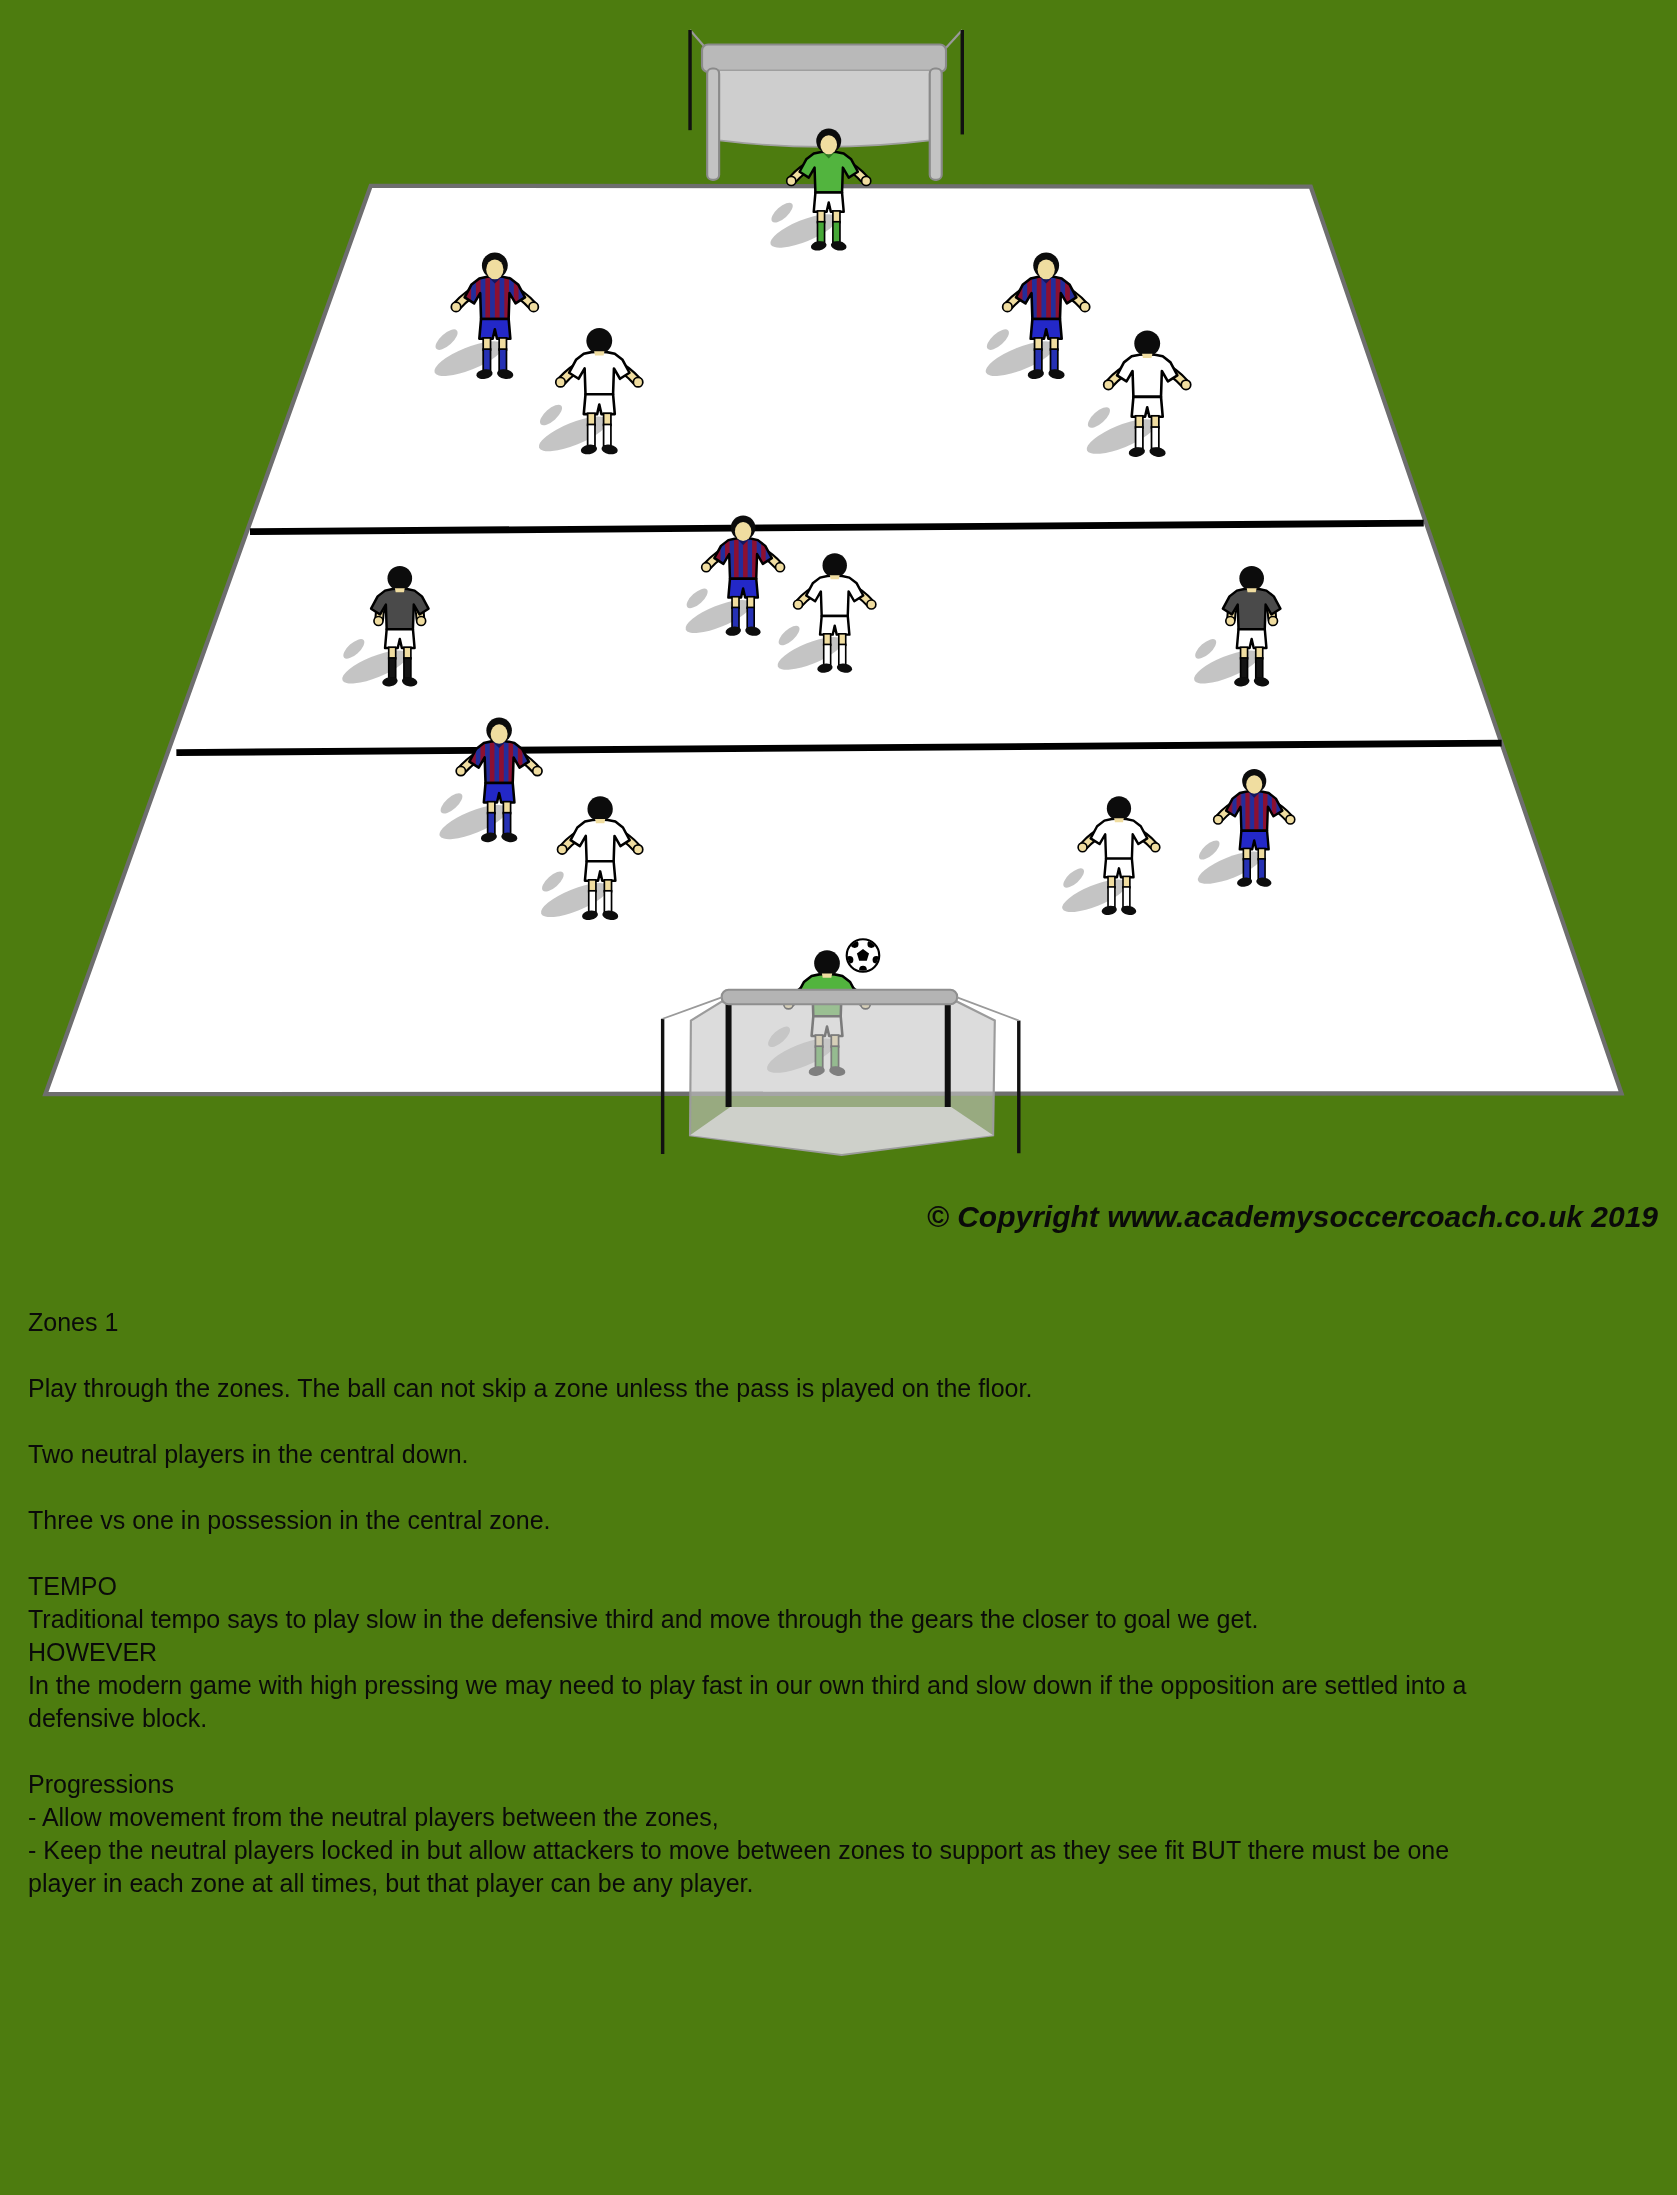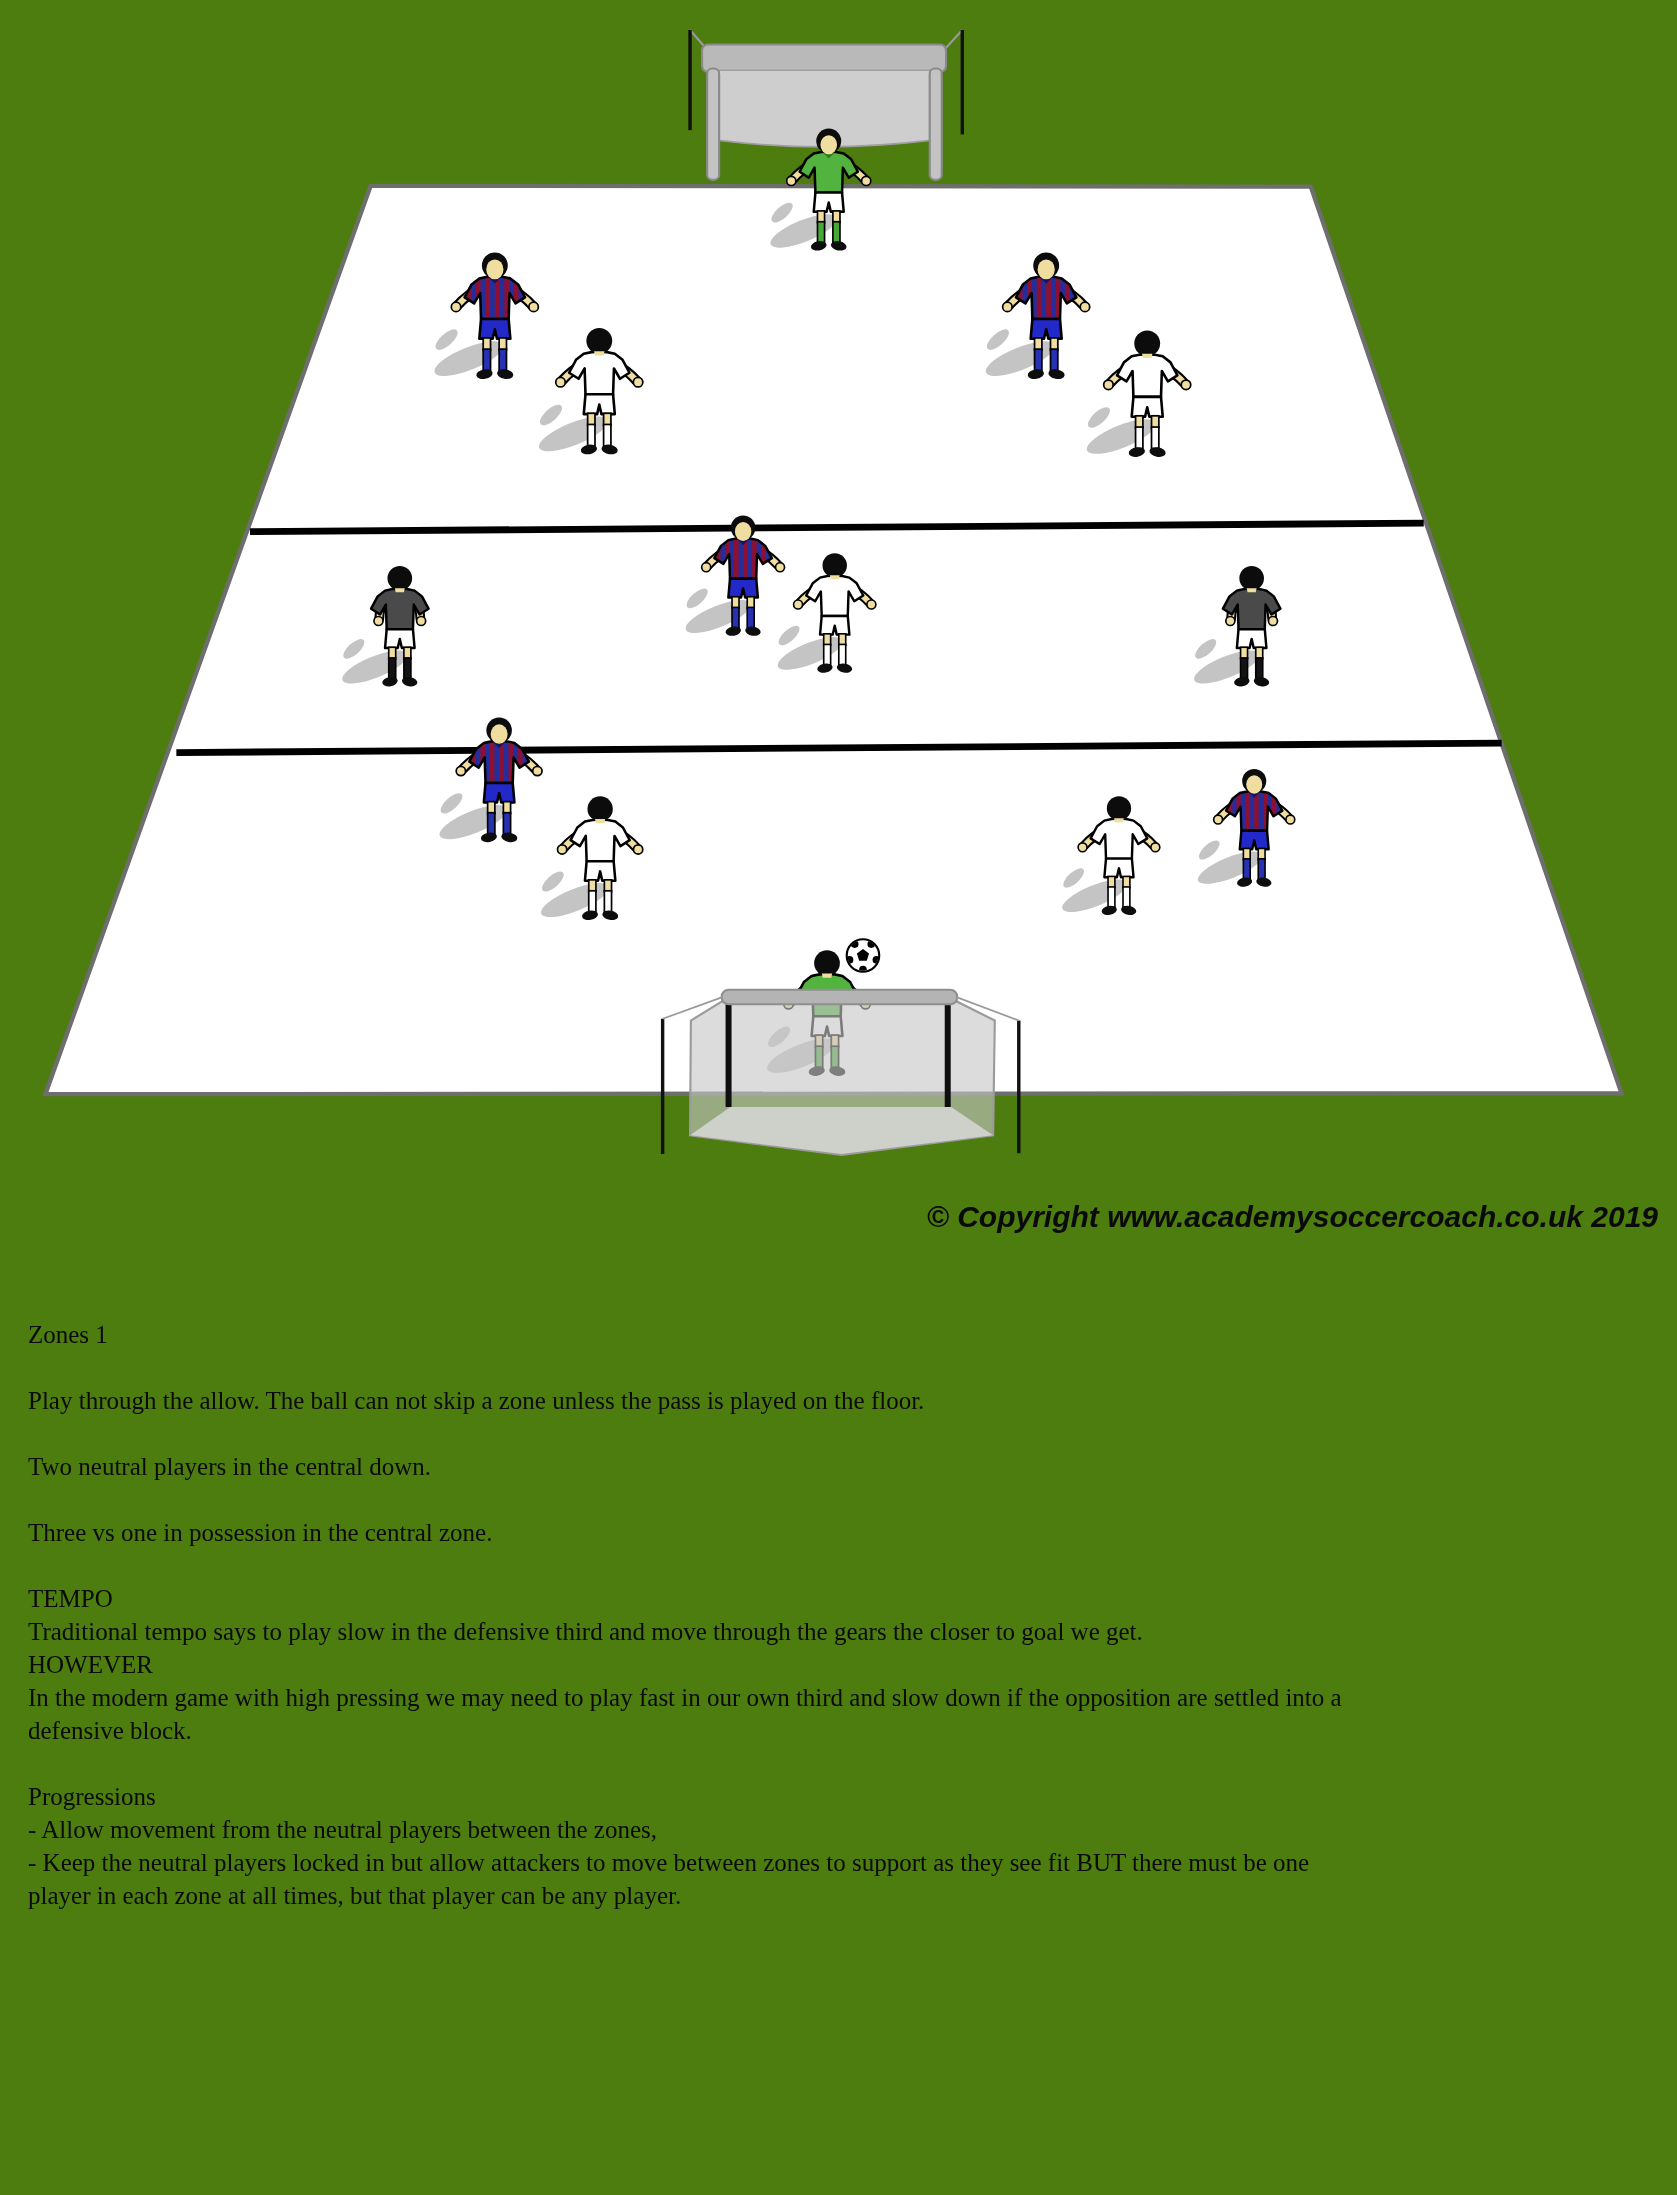--- a/index.html
+++ b/index.html
@@ -2,21 +2,21 @@
 <html style="font-size:13.7px"><head>
 <meta charset="utf-8">
 <style>
   html,body{margin:0;padding:0;background:#fff;}
   .page{position:relative;width:1678px;height:2196px;background:#4d7c0f;overflow:hidden;
         font-family:"Liberation Sans", sans-serif;color:#0a0a0a;padding-left:16px;}
   .pitch-wrap{position:absolute;left:0;top:0;width:1678px;height:1250px;}
   .copyright{position:absolute;top:1200px;right:36px;font-size:30px;font-weight:bold;
              font-style:italic;color:#0a0a0a;white-space:nowrap;}
   .notes{position:absolute;left:28px;top:1302px;width:1603px;font-size:25px;line-height:33px;}
-  .notes p{margin:16px 0 33px 0;white-space:pre-line;font-family:Liberation Serif, serif;}
+  .notes p{margin:4px 0 33px 0;white-space:pre-line;}
 </style>
 </head>
 <body>
 
 <div class="page">
 
   <div class="pitch-wrap">
     <svg id="pitch-svg" width="1678" height="1250" viewBox="0 0 1960 1460" xmlns="http://www.w3.org/2000/svg">
         <defs>
  <pattern id="stripePat" patternUnits="userSpaceOnUse" width="11" height="12">
@@ -348,21 +348,21 @@
             <circle cx="998.3" cy="1102.7" r="4.5" fill="#000"></circle>
           </g>
         </g>
       </svg>
   </div>
 
   <div class="copyright">© Copyright www.academysoccercoach.co.uk 2019</div>
 
   <div class="notes">
       <p>Zones 1</p>
-      <p>Play through the allow. The ball can not skip a zone unless the pass is played on the floor.</p>
+      <p>Play through the zones. The ball can not skip a zone unless the pass is played on the floor.</p>
       <p>Two neutral players in the central down.</p>
       <p>Three vs one in possession in the central zone.</p>
       <p>TEMPO
 Traditional tempo says to play slow in the defensive third and move through the gears the closer to goal we get.
 HOWEVER
 In the modern game with high pressing we may need to play fast in our own third and slow down if the opposition are settled into a
 defensive block.</p>
       <p>Progressions
 - Allow movement from the neutral players between the zones,
 - Keep the neutral players locked in but allow attackers to move between zones to support as they see fit BUT there must be one

